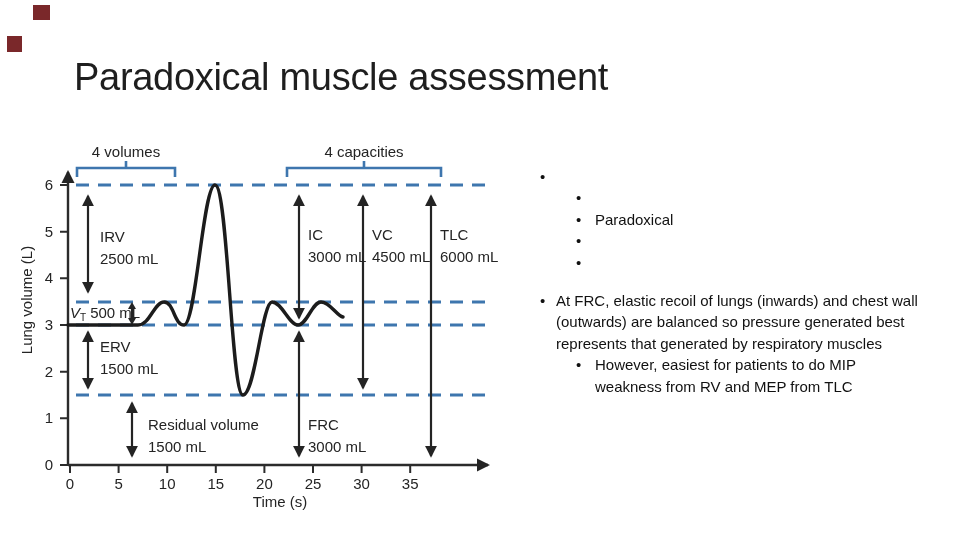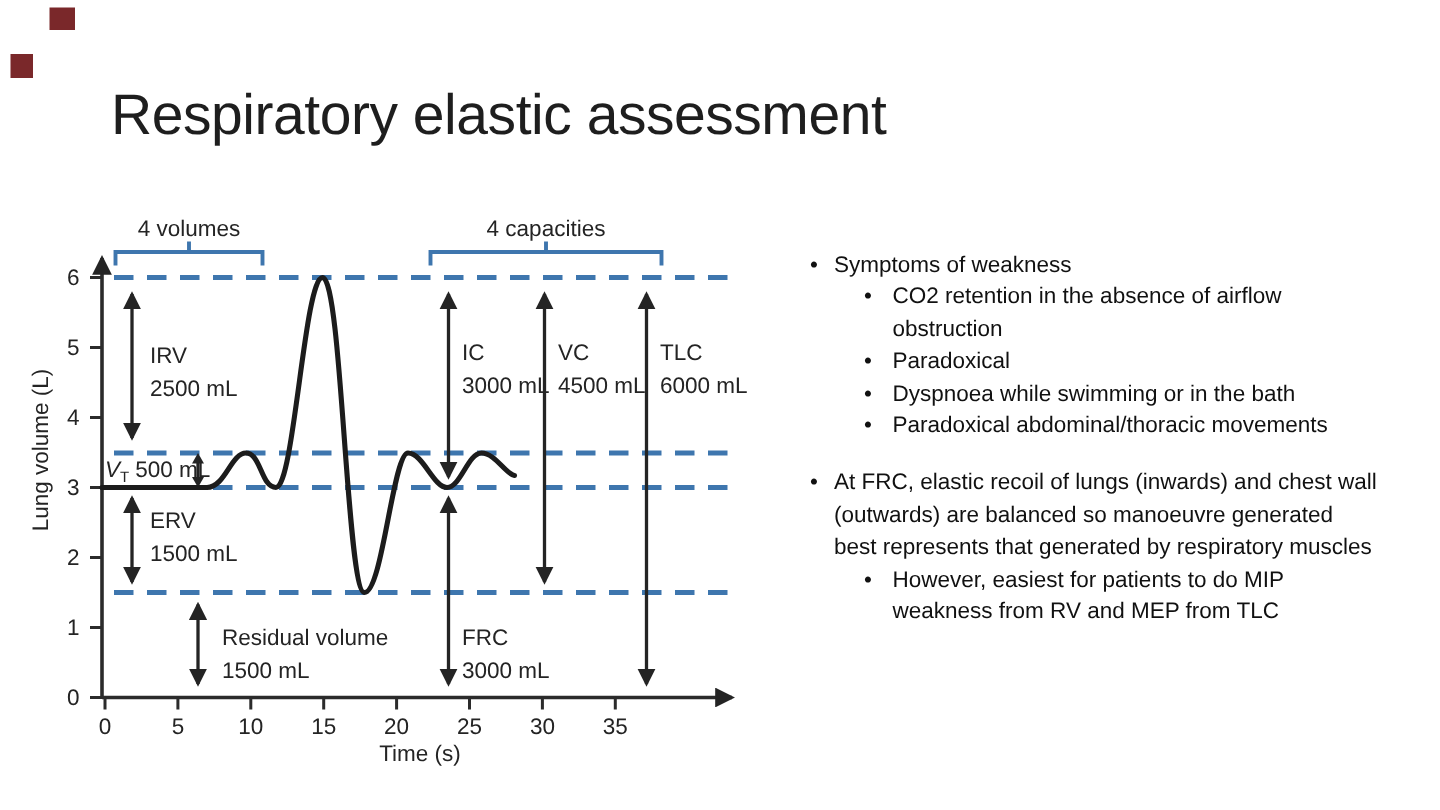--- a/index.html
+++ b/index.html
@@ -22,21 +22,21 @@
   .gap{margin-top:17px;}
 </style>
 </head>
 <body>
 
 <div class="slide">
 
   <div class="accent a1" style="background: rgb(122, 40, 42);"></div>
   <div class="accent a2" style="background: rgb(122, 40, 42);"></div>
 
-  <div class="title">Respiratory elastic assessment</div>
+  <div class="title">Paradoxical muscle assessment</div>
 
   <svg class="chart" viewBox="0 0 960 540">
     <defs>
       <marker id="arr" viewBox="0 0 10 10" refX="8.5" refY="5" markerWidth="5.5" markerHeight="5.5" orient="auto-start-reverse" markerUnits="strokeWidth">
         <path d="M0,0 L10,5 L0,10 z" fill="#242424"></path>
       </marker>
     </defs>
 
     <g fill="none" stroke-width="3.2" stroke-dasharray="13 9" stroke="#3E76AE">
       <path d="M76,185 H487"></path>
@@ -123,42 +123,38 @@
       <text x="440" y="262">6000 mL</text>
 
       <text x="308" y="430">FRC</text>
       <text x="308" y="452">3000 mL</text>
     </g>
   </svg>
 
   <div class="bullets">
     <div class="b1">
       <span class="mk">•</span>
-      <span>Symptoms of weakness</span>
     </div>
     <div class="b2">
       <span class="mk">•</span>
-      <span>CO2 retention in the absence of airflow obstruction</span>
     </div>
     <div class="b2">
       <span class="mk">•</span>
       <span>Paradoxical</span>
     </div>
     <div class="b2">
       <span class="mk">•</span>
-      <span>Dyspnoea while swimming or in the bath</span>
     </div>
     <div class="b2">
       <span class="mk">•</span>
-      <span>Paradoxical abdominal/thoracic movements</span>
     </div>
 
     <div class="b1 gap">
       <span class="mk">•</span>
-      <span>At FRC, elastic recoil of lungs (inwards) and chest wall (outwards) are balanced so manoeuvre generated best represents that generated by respiratory muscles</span>
+      <span>At FRC, elastic recoil of lungs (inwards) and chest wall (outwards) are balanced so pressure generated best represents that generated by respiratory muscles</span>
     </div>
     <div class="b2">
       <span class="mk">•</span>
       <span>However, easiest for patients to do MIP weakness from RV and MEP from TLC</span>
     </div>
   </div>
 
 </div>
 
 </body></html>

